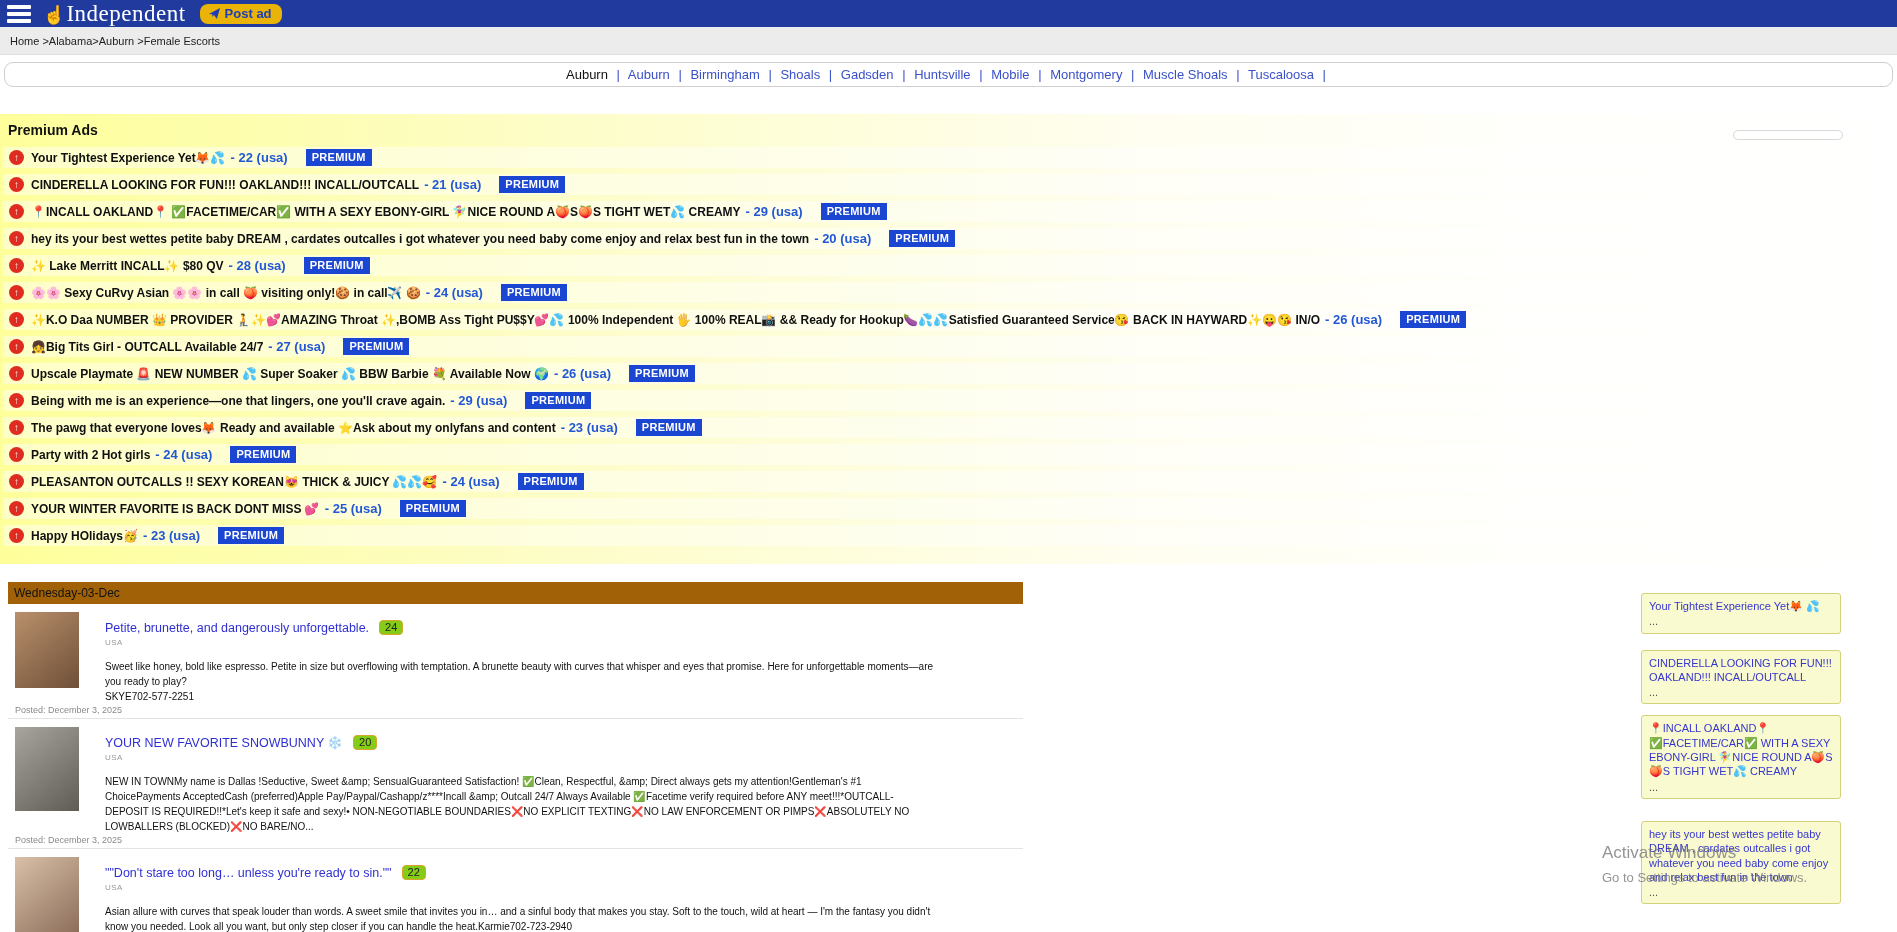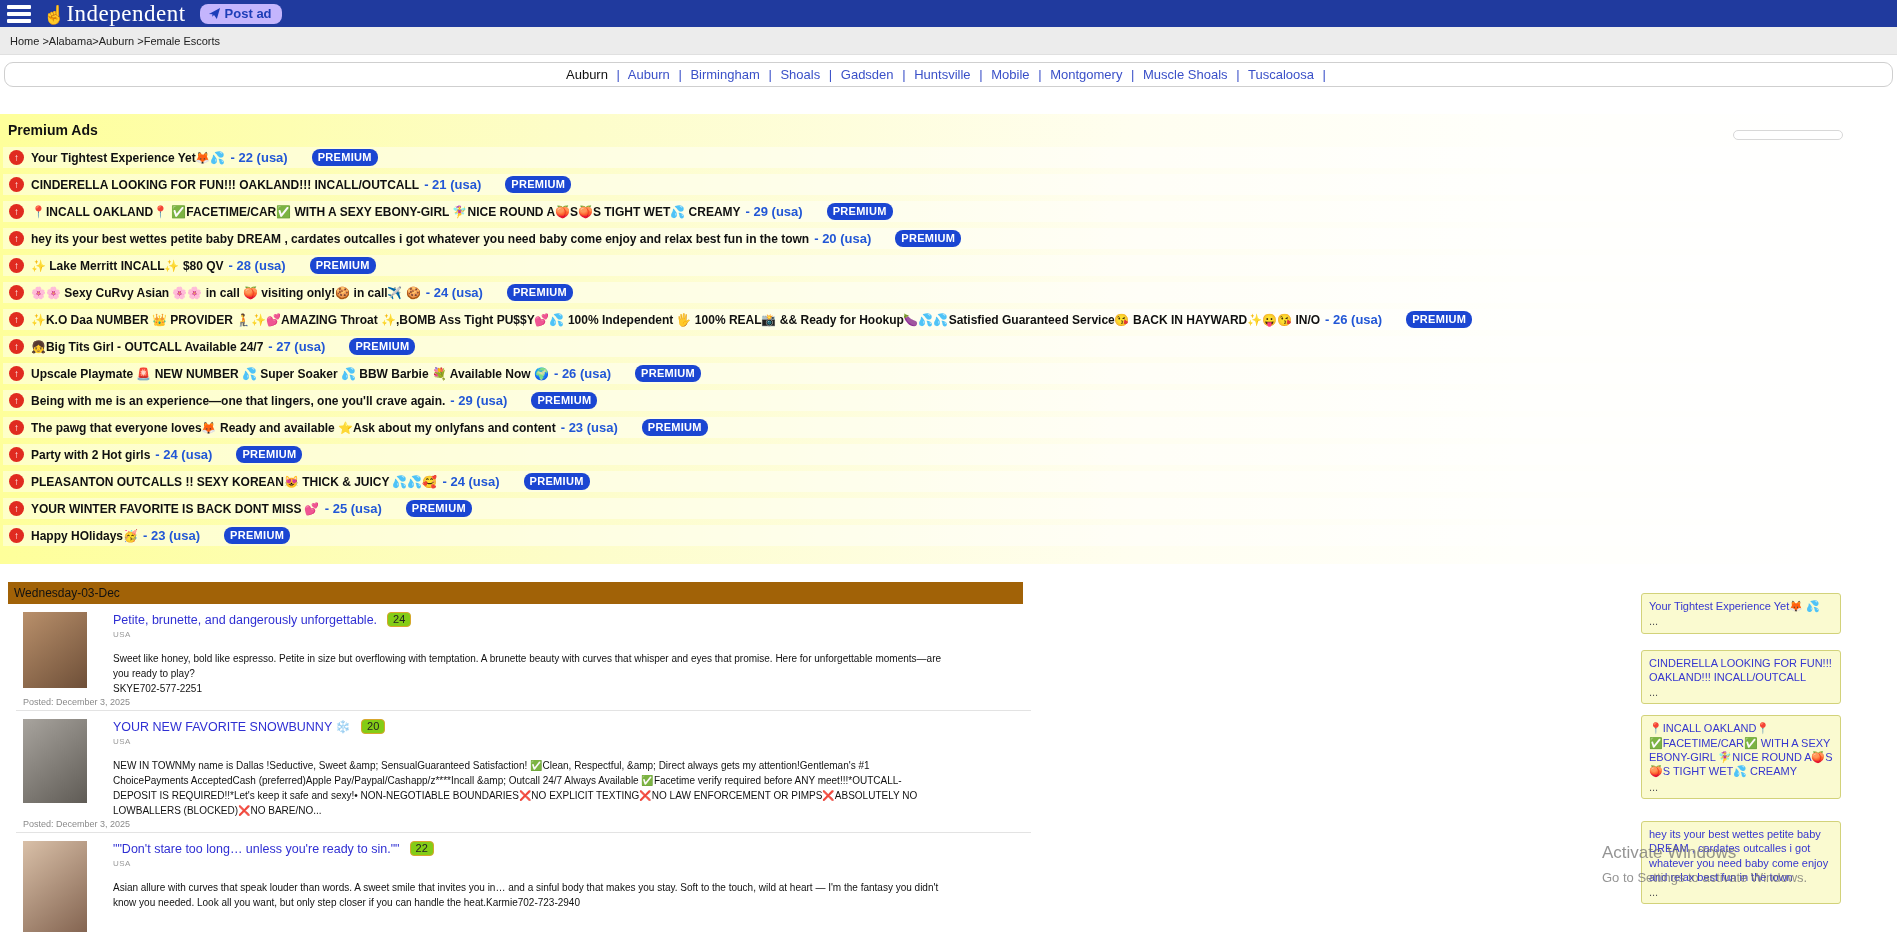--- a/index.html
+++ b/index.html
@@ -10,21 +10,21 @@
   }
 
   
   .topbar { height:27px; background:#203a9e; display:flex; align-items:center; padding-left:7px; }
   .hamburger { width:24px; height:18px; display:flex; flex-direction:column; justify-content:space-between; cursor:pointer; margin-right:12px; }
   .hamburger div { height:4px; background:#fff; border-radius:1px; }
   .brand { display:flex; align-items:baseline; color:#fff; }
   .brand .hand { font-size:18px; margin-right:1px; color:#fff; }
   .brand .name { font-family:"Liberation Serif", serif; font-size:23px; letter-spacing:0.5px; }
   .postad {
-    margin-left:14px; background:#c4b5fd; color:#1d3eb8; font-weight:bold; font-size:13px;
+    margin-left:14px; background:#eab308; color:#1d3eb8; font-weight:bold; font-size:13px;
     border:none; border-radius:8px; padding:2px 10px 3px 8px; display:flex; align-items:center; gap:4px; cursor:pointer;
   }
   .postad svg { display:block; }
 
   
   .crumbbar { height:28px; background:#ececec; border-bottom:1px solid #e0e0e0; display:flex; align-items:center; padding-left:10px; font-size:11px; color:#222; }
   .crumbbar a { color:#222; text-decoration:none; }
   .crumb-sep { white-space:pre; }
 
   
@@ -47,26 +47,26 @@
     display:flex; align-items:center; white-space:nowrap; overflow:hidden;
   }
   .prow .upicon {
     flex:0 0 15px; width:15px; height:15px; border-radius:50%; background:#e02b20; color:#fff;
     font-size:10px; font-weight:bold; line-height:15px; text-align:center; margin-right:7px;
   }
   .prow .ptitle { font-size:12px; font-weight:bold; color:#101010; cursor:pointer; }
   .prow .page { font-size:13px; font-weight:bold; color:#2257d6; margin-left:5px; }
   .prow .pbadge {
     background:#1b46d2; color:#fff; font-weight:bold; font-size:11px; letter-spacing:0.3px;
-    border-radius:8px; padding:2px 6px 3px 6px; margin-left:24px; cursor:pointer;
+    border-radius:0; padding:2px 6px 3px 6px; margin-left:18px; cursor:pointer;
   }
 
   
   .datebar { width:1015px; margin:18px 0 0 8px; background:#a16207; font-size:12px; color:#111; padding:4px 6px; }
-  .listing { position:relative; width:1015px; margin-left:16px; border-bottom:1px solid #e3e3e3; padding:8px 0 14px 0; }
+  .listing { position:relative; width:1015px; margin-left:8px; border-bottom:1px solid #e3e3e3; padding:16px 0 14px 0; }
   .listing .photo { position:absolute; left:7px; top:8px; width:64px; cursor:pointer; }
   .listing:nth-of-type(1) .photo { height:76px; }
   .listing:nth-of-type(2) .photo { height:84px; }
   .listing:nth-of-type(3) .photo { height:104px; }
   .listing:nth-of-type(4) .photo { height:80px; }
   .listing:nth-of-type(1) { min-height:92px; }
   .listing:nth-of-type(2) { min-height:100px; }
   .listing:nth-of-type(3) { min-height:118px; }
   .listing:nth-of-type(4) { min-height:120px; border-bottom:none; }
   .l-content { margin-left:97px; width:830px; }

